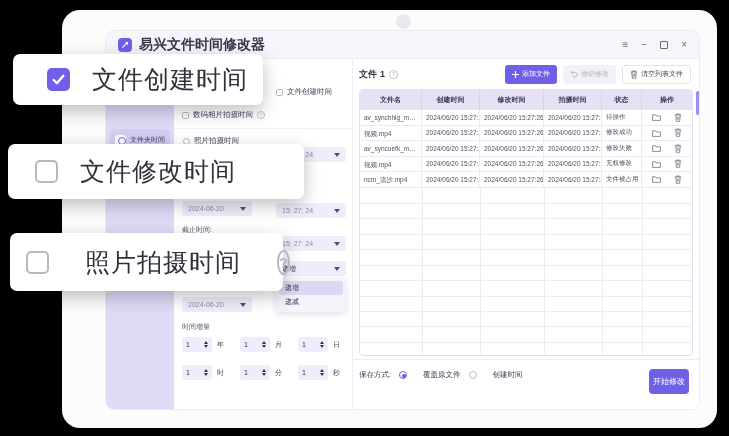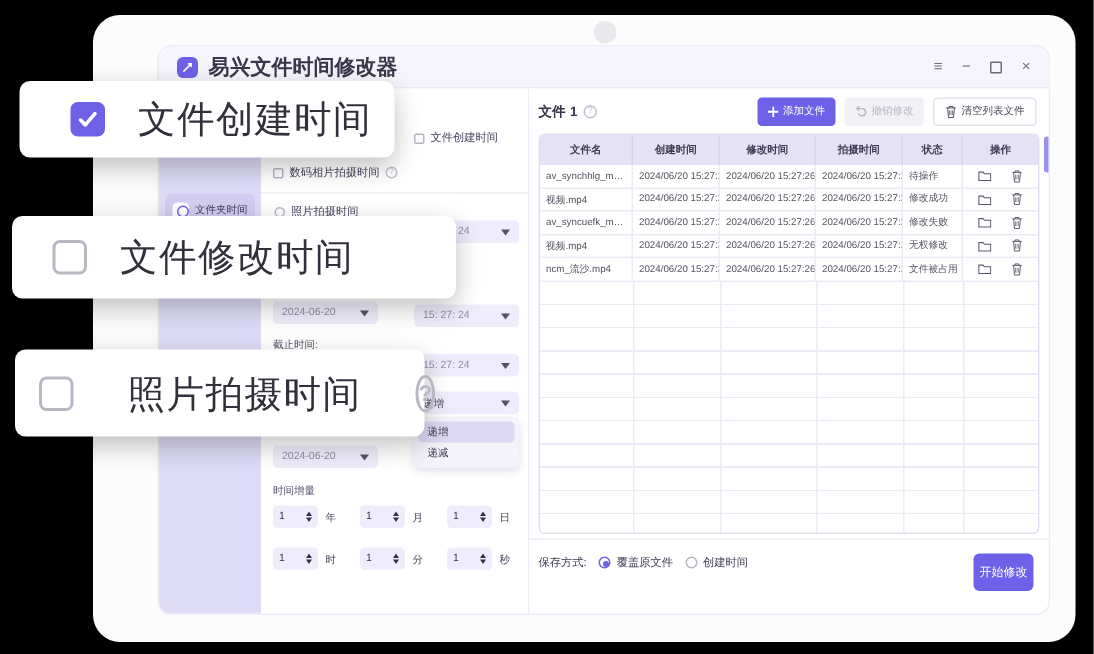--- a/index.html
+++ b/index.html
@@ -100,21 +100,21 @@
       linear-gradient(#ecebf5,#ecebf5),
       linear-gradient(#ecebf5,#ecebf5);
     background-size:100% 100%, 1px 100%, 1px 100%, 1px 100%, 1px 100%, 1px 100%;
     background-position:0 0, 62px 0, 120px 0, 184px 0, 242px 0, 282px 0;
     background-repeat:repeat, no-repeat, no-repeat, no-repeat, no-repeat, no-repeat; }
   .scroll-thumb { position:absolute; left:343px; top:32px; width:4px; height:24px;
     border-radius:2px; background:#9a90ee; }
   .rp-divider { position:absolute; left:0; right:0; top:300px; height:1px; background:#eeecf6; }
   .save-row { position:absolute; left:6px; top:307px; height:18px; display:flex;
     align-items:center; gap:8px; font-size:7.5px; color:#3c3950; }
-  .radio-opt { display:flex; align-items:center; gap:4px;justify-content:flex-end; }
+  .radio-opt { display:flex; align-items:center; gap:16px;justify-content:flex-end; }
   .rdo { width:8px; height:8px; border-radius:50%; border:1px solid #b9b6c5; position:relative; }
   .rdo.on { border-color:#6e61e8; }
   .rdo.on::after { content:""; position:absolute; left:1.5px; top:1.5px; width:4px; height:4px;
     border-radius:50%; background:#6e61e8; }
   .btn-start { position:absolute; right:10px; top:310px; width:40px; height:25px; background:#6e61e8;
     color:#fff; font-size:8px; border-radius:4px; display:flex; align-items:center; justify-content:center; }
 
   
   .callout { position:absolute; background:#fff; border-radius:7px; display:flex;
     align-items:center; box-shadow:0 6px 18px rgba(0,0,0,.25); }

